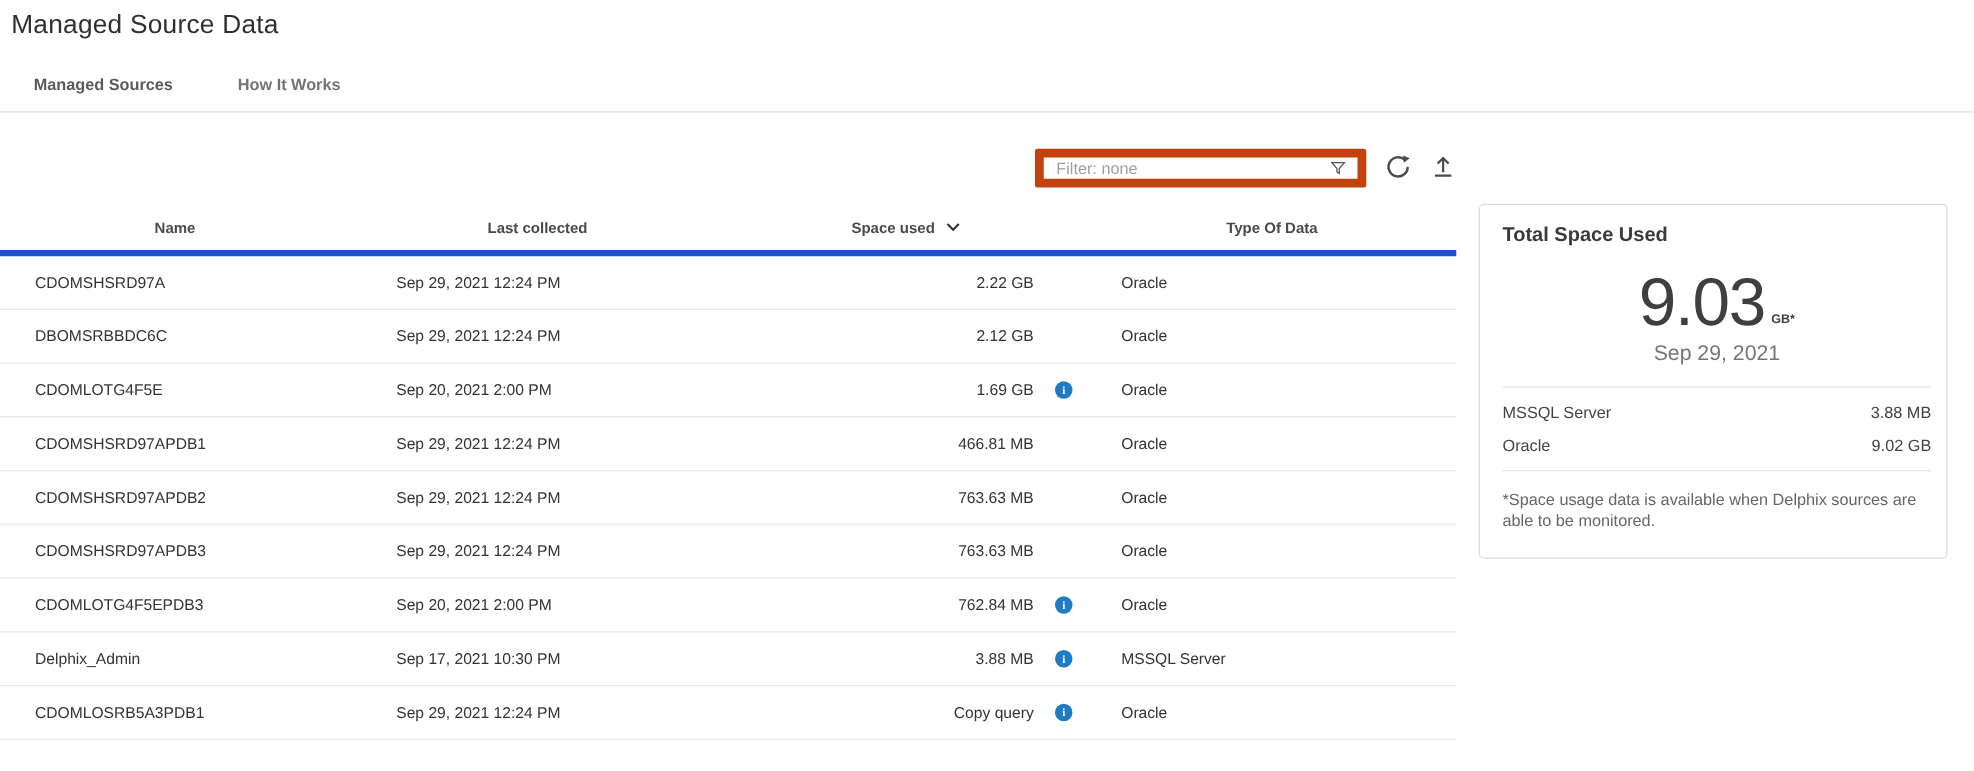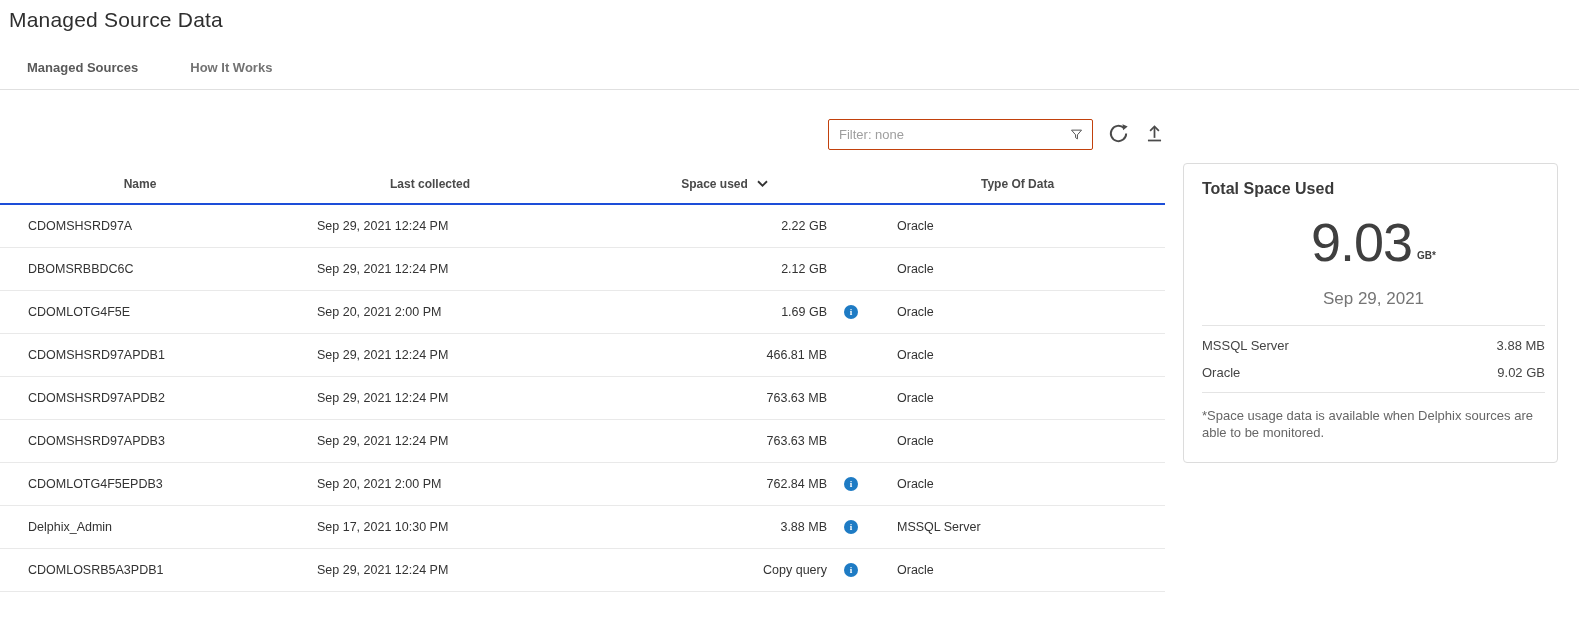--- a/index.html
+++ b/index.html
@@ -41,21 +41,21 @@
     align-items: center;
     justify-content: flex-end;
     gap: 14px;
     margin-top: 29px;
     padding-right: 0;
     height: 31px;
   }
   .filter-box {
     width: 265px;
     height: 31px;
-    border: 1px solid #c2410c;
+    border: 7px solid #c2410c;
     border-radius: 2px;
     display: flex;
     align-items: center;
     padding: 0 8px 0 10px;
   }
   .filter-box input {
     flex: 1;
     border: none;
     outline: none;
     font-size: 13px;
@@ -76,21 +76,21 @@
 
   
   .thead, .trow {
     display: grid;
     grid-template-columns: 280px 300px 290px 295px;
     align-items: center;
   }
   .thead {
     height: 41px;
     margin-top: 14px;
-    border-bottom: 2px solid #1d4ed8;
+    border-bottom: 5px solid #1d4ed8;
     font-size: 12px;
     font-weight: 700;
     color: #4a4a4a;
   }
   .th { text-align: center; cursor: pointer; }
   .th.space-h {
     display: flex;
     align-items: center;
     justify-content: center;
     gap: 8px;
@@ -159,21 +159,21 @@
   .big-unit {
     font-size: 10px;
     font-weight: 700;
     color: #3f3f3f;
     margin: 0 0 10px 5px;
   }
   .summary-date {
     text-align: center;
     font-size: 17px;
     color: #757575;
-    margin-top: 18px;
+    margin-top: 2px;
   }
   .breakdown {
     margin-top: 16px;
     border-top: 1px solid #e4e4e4;
     border-bottom: 1px solid #e4e4e4;
     padding: 6px 0;
   }
   .breakdown-row {
     display: flex;
     justify-content: space-between;

